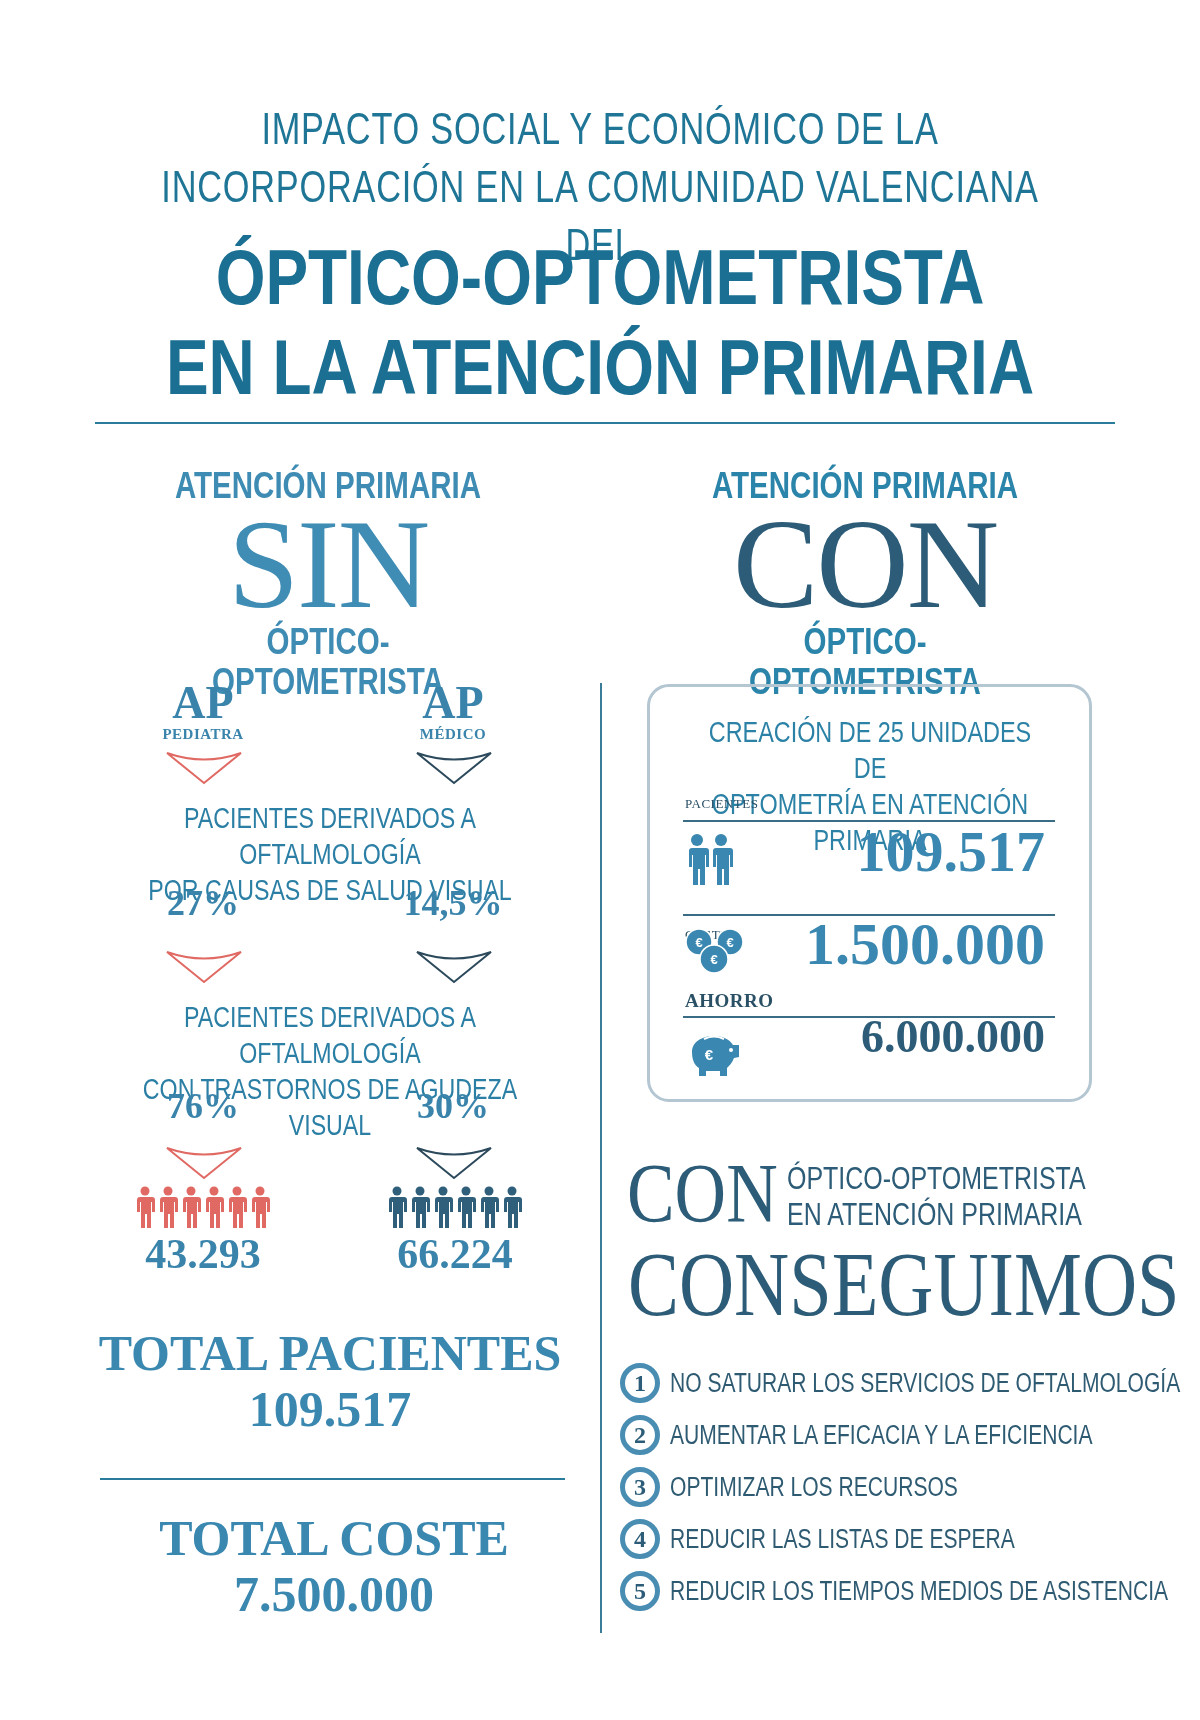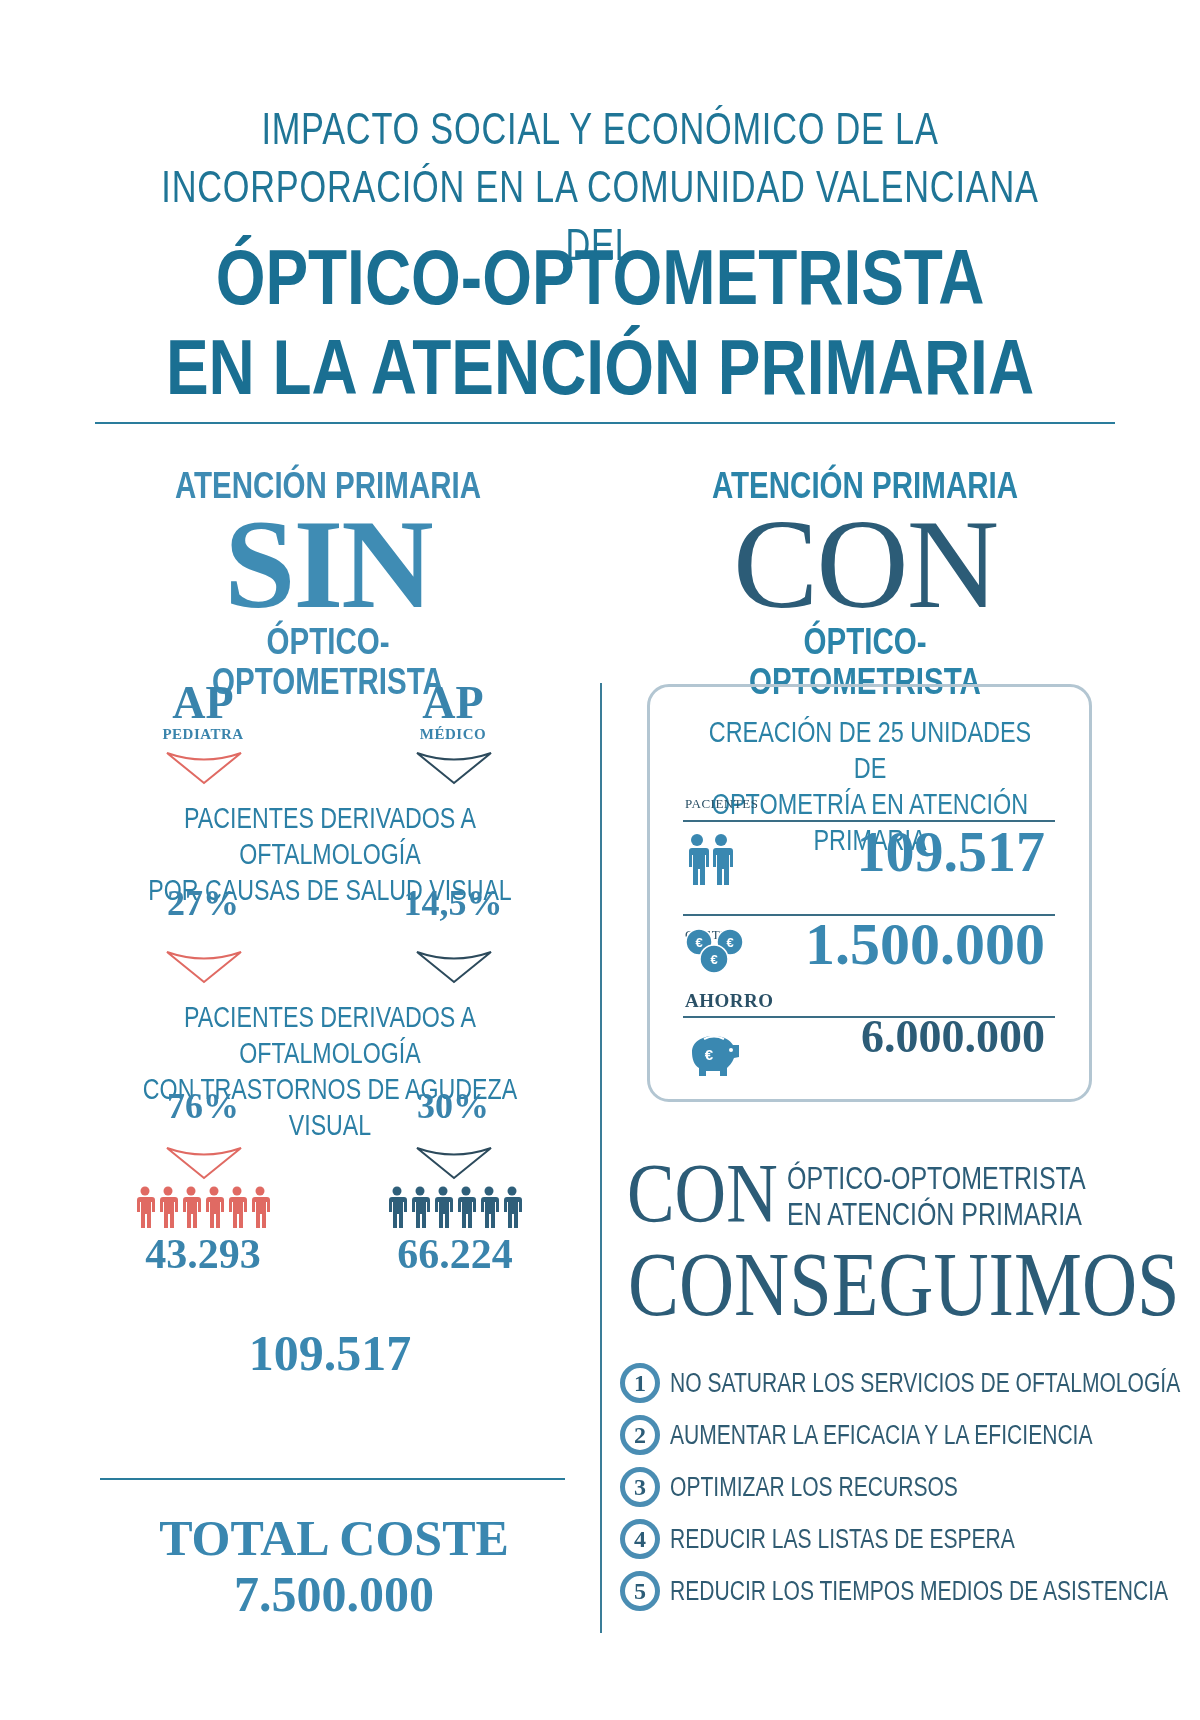--- a/index.html
+++ b/index.html
@@ -13,21 +13,21 @@
   #hdr-sub span { display: block; transform: scaleX(0.78); }
   #hdr-main { left: 0; width: 1200px; top: 232px; font-size: 78px; line-height: 90px; font-weight: bold; color: #1a6f92; }
   #hdr-main span { display: block; transform: scaleX(0.82); }
   #hdr-rule { left: 95px; top: 422px; width: 1020px; height: 2px; background: #2a7c9c; }
 
   
   .colhead { width: 420px; }
   .colhead .small { font-size: 36px; font-weight: bold; line-height: 40px; transform: scaleX(0.82); }
   .colhead .big { font-family: "Liberation Serif", serif; font-size: 128px; line-height: 116px; letter-spacing: -2px; }
   #sin-head { left: 118px; top: 466px; color: #3e8bb3; }
-  #sin-head .big { color: #3f8cb4; font-weight: bold; }
+  #sin-head .big { color: #3f8cb4; font-weight: normal; }
   #con-head { left: 655px; top: 466px; color: #2b84a9; }
   #con-head .big { color: #2c5c77; }
 
   #col-divider { left: 600px; top: 683px; width: 2px; height: 950px; background: #3a7d98; }
 
   
   .ap { width: 200px; text-align: center; }
   .ap .ap-t { font-family: "Liberation Serif", serif; font-weight: bold; font-size: 46px; line-height: 46px; color: #3a84ac; }
   .ap .ap-s { font-family: "Liberation Serif", serif; font-weight: bold; font-size: 15px; color: #3a84ac; letter-spacing: 0.5px; }
   .chev { width: 80px; height: 36px; }
@@ -159,20 +159,21 @@
     <use href="#person" x="69"></use>
       <use href="#person" x="92"></use>
       <use href="#person" x="115"></use>
   </g>
 </svg>
 
 <div class="abs num-big" style="left:83px; top:1230px;">43.293</div>
 <div class="abs num-big" style="left:335px; top:1230px;">66.224</div>
 
 <div class="abs total-lbl" style="left:70px; top:1325px;">
+  <div>TOTAL PACIENTES</div>
   <div>109.517</div>
 </div>
 <div id="left-rule" class="abs"></div>
 <div class="abs total-lbl" style="left:74px; top:1510px;">
   <div>TOTAL COSTE</div>
   <div>7.500.000</div>
 </div>
 
 <div id="box" class="abs"></div>
 <div id="box-title" class="abs center">

